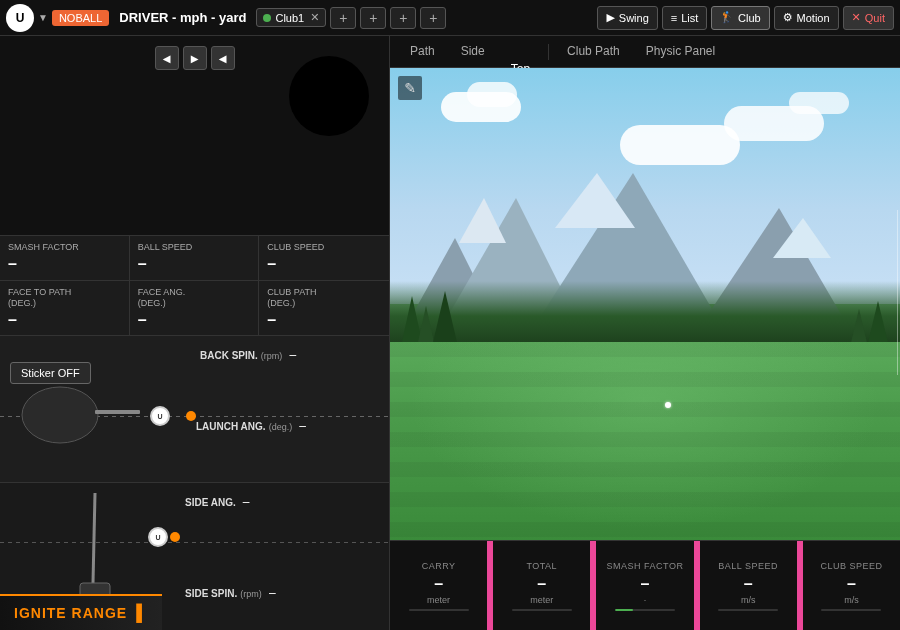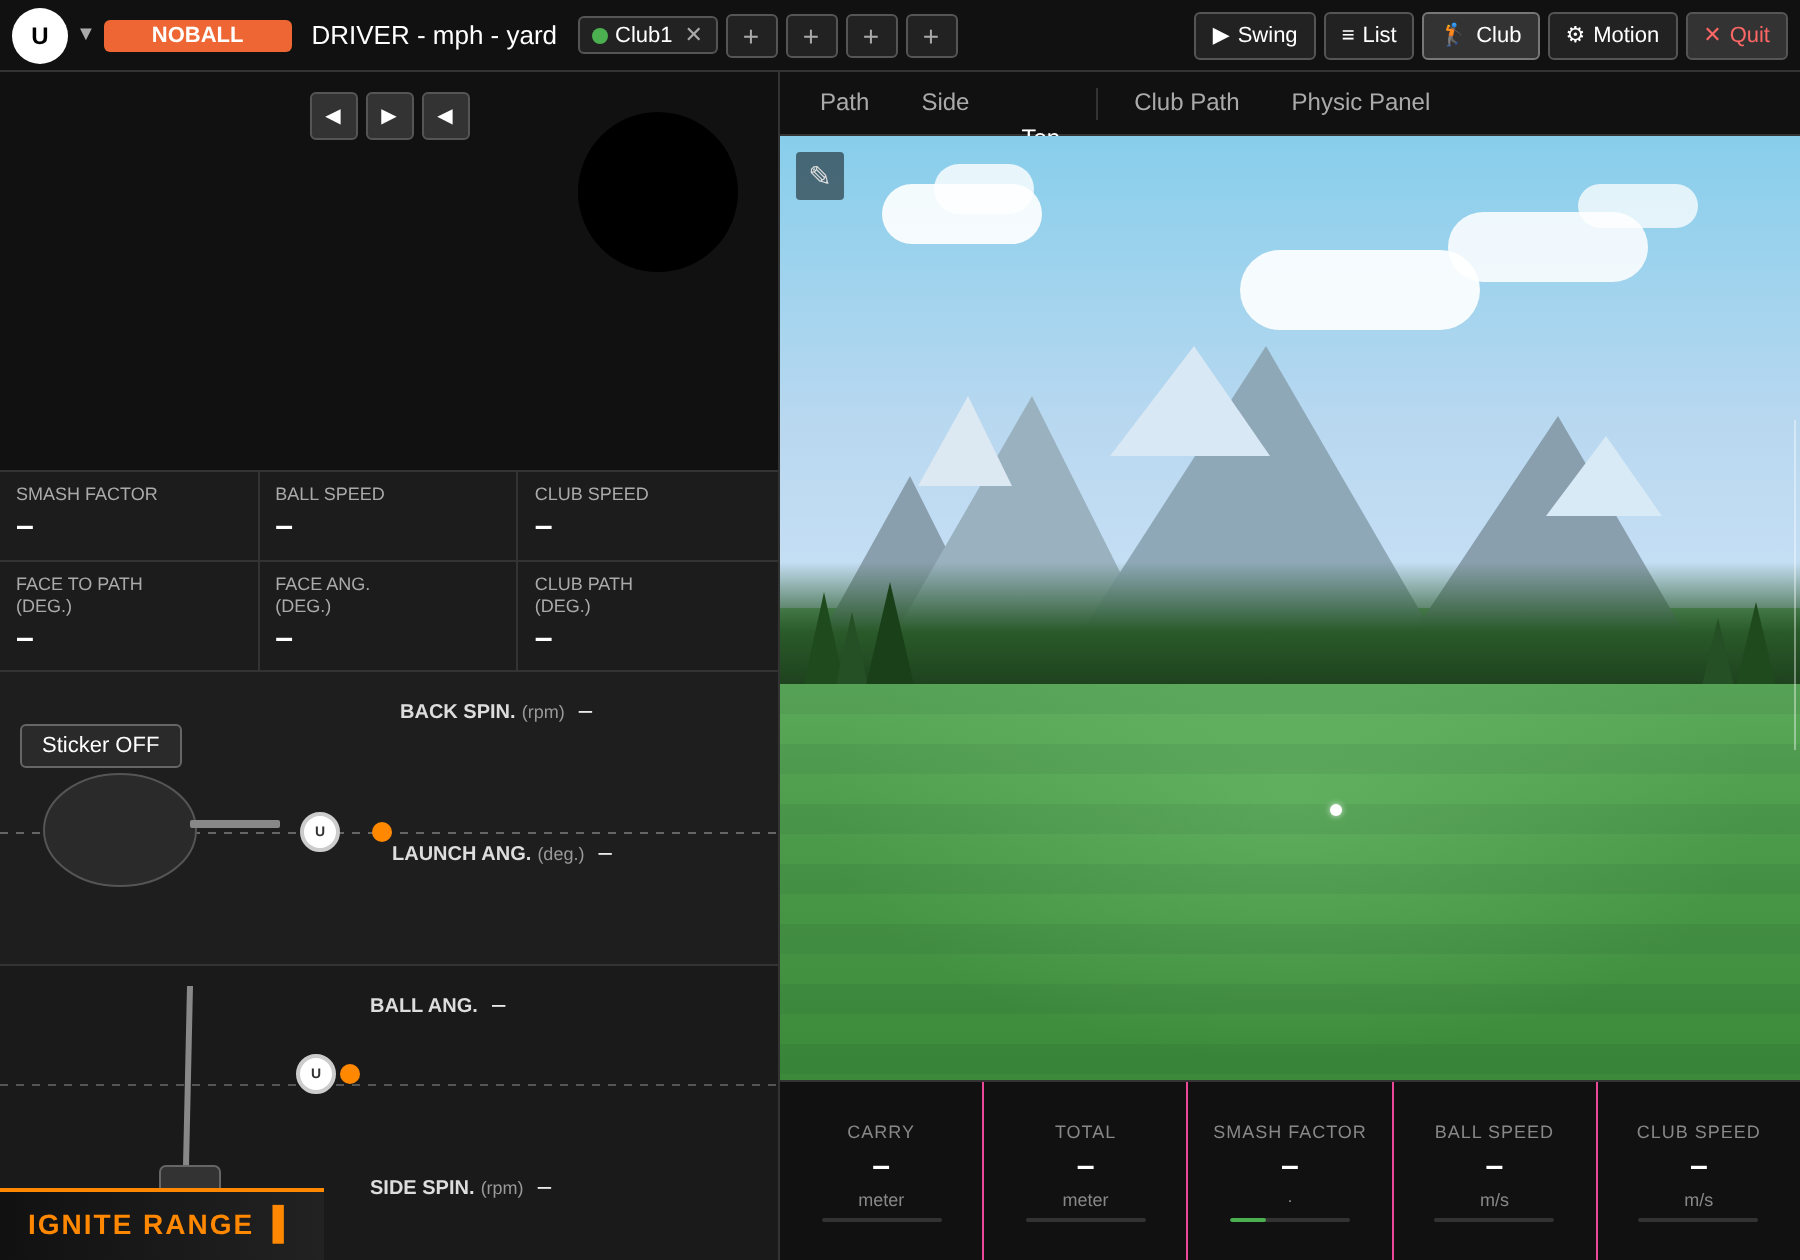--- a/index.html
+++ b/index.html
@@ -29,25 +29,25 @@
       border-radius: 50%;
       display: flex; align-items: center; justify-content: center;
       font-weight: bold; color: #000; font-size: 12px;
       flex-shrink: 0;
     }
     .dropdown-arrow {
       color: #aaa; font-size: 10px; cursor: pointer;
     }
     .no-ball-badge {
       background: #e63; color: #fff;
-      padding: 2px 24px; border-radius: 3px;
-      font-weight: bold; font-size: 11px;
+      padding: 2px 7px; border-radius: 3px;
+      font-weight: normal; font-size: 11px;
     }
     .driver-label {
-      color: #fff; font-weight: normal; font-size: 13px;
+      color: #fff; font-weight: bold; font-size: 13px;
       margin: 18px 6px;
     }
     .club-tab {
       display: flex; align-items: center; gap: 4px;
       background: #222; border: 1px solid #555;
       border-radius: 3px; padding: 2px 6px;
       color: #fff; font-size: 11px;
     }
     .club-dot { width: 8px; height: 8px; background: #4caf50; border-radius: 50%; }
     .club-close { color: #aaa; cursor: pointer; margin-left: 2px; }
@@ -241,21 +241,21 @@
       border-top: 1px solid #333;
       display: flex;
       align-items: stretch;
     }
     .stat-bottom-cell {
       flex: 1;
       display: flex;
       flex-direction: column;
       align-items: center;
       justify-content: center;
-      border-right: 1px solid #ec4899;
+      border-right: 6px solid #ec4899;
       padding: 8px 4px;
     }
     .stat-bottom-cell:last-child { border-right: none; }
     .sbc-label {
       color: #888; font-size: 9px; text-transform: uppercase;
       letter-spacing: 0.5px; text-align: center; margin-bottom: 4px;
     }
     .sbc-value {
       color: #fff; font-size: 16px; font-weight: bold;
       margin-bottom: 2px;
@@ -404,21 +404,21 @@
         <rect x="15" y="90" width="30" height="20" rx="3" fill="#333" stroke="#666" stroke-width="1"></rect>
       </svg>
 
       <div class="ball-marker" style="position:absolute;left:148px;top:30%;width:20px;height:20px;">
         <span class="ball-marker-inner">U</span>
       </div>
 
       <div class="orange-dot" style="position:absolute;left:170px;top:calc(30% + 5px);"></div>
 
       <div style="position:absolute;top:12px;left:185px;">
-        <span style="color:#ddd;font-size:10px;font-weight:bold;">BALL ANG.</span>
+        <span style="color:#ddd;font-size:10px;font-weight:bold;">SIDE ANG.</span>
         <span style="color:#fff;font-size:12px;margin-left:4px;">–</span>
       </div>
 
       <div style="position:absolute;bottom:30px;left:185px;">
         <span style="color:#ddd;font-size:10px;font-weight:bold;">SIDE SPIN.</span>
         <span style="color:#999;font-size:9px;"> <span>(rpm)</span></span>
         <span style="color:#fff;font-size:12px;margin-left:4px;">–</span>
       </div>
 
       <div style="position:absolute;bottom:10px;left:8px;">

